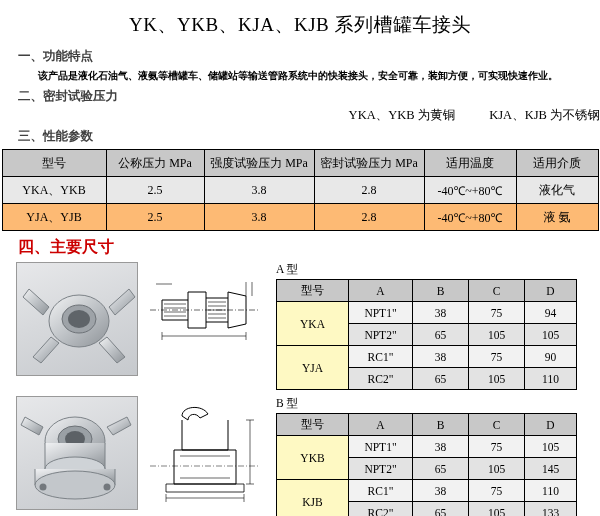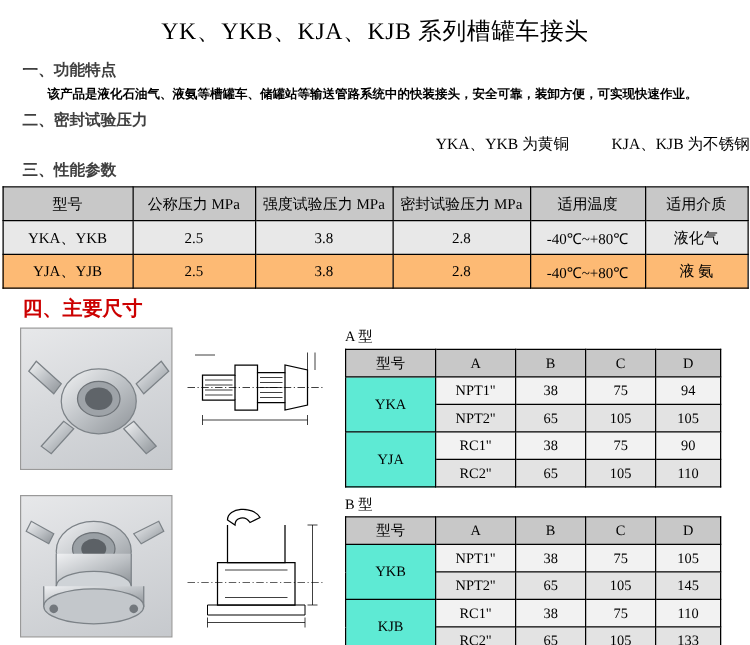--- a/index.html
+++ b/index.html
@@ -127,21 +127,21 @@
     text-align: center;
     font-size: 11.5px;
     height: 19px;
     font-family: "Liberation Serif", serif;
   }
   table.dim thead th {
     background: #c8c8c8;
     font-weight: normal;
   }
   table.dim td.model {
-    background: #5eead4;
+    background: #fef9c3;
   }
   table.dim td.val {
     background: #f2f2f2;
   }
   table.dim tr.shade td.val {
     background: #e3e3e3;
   }
   .spacer-v { height: 6px; }
 </style>
 </head>

